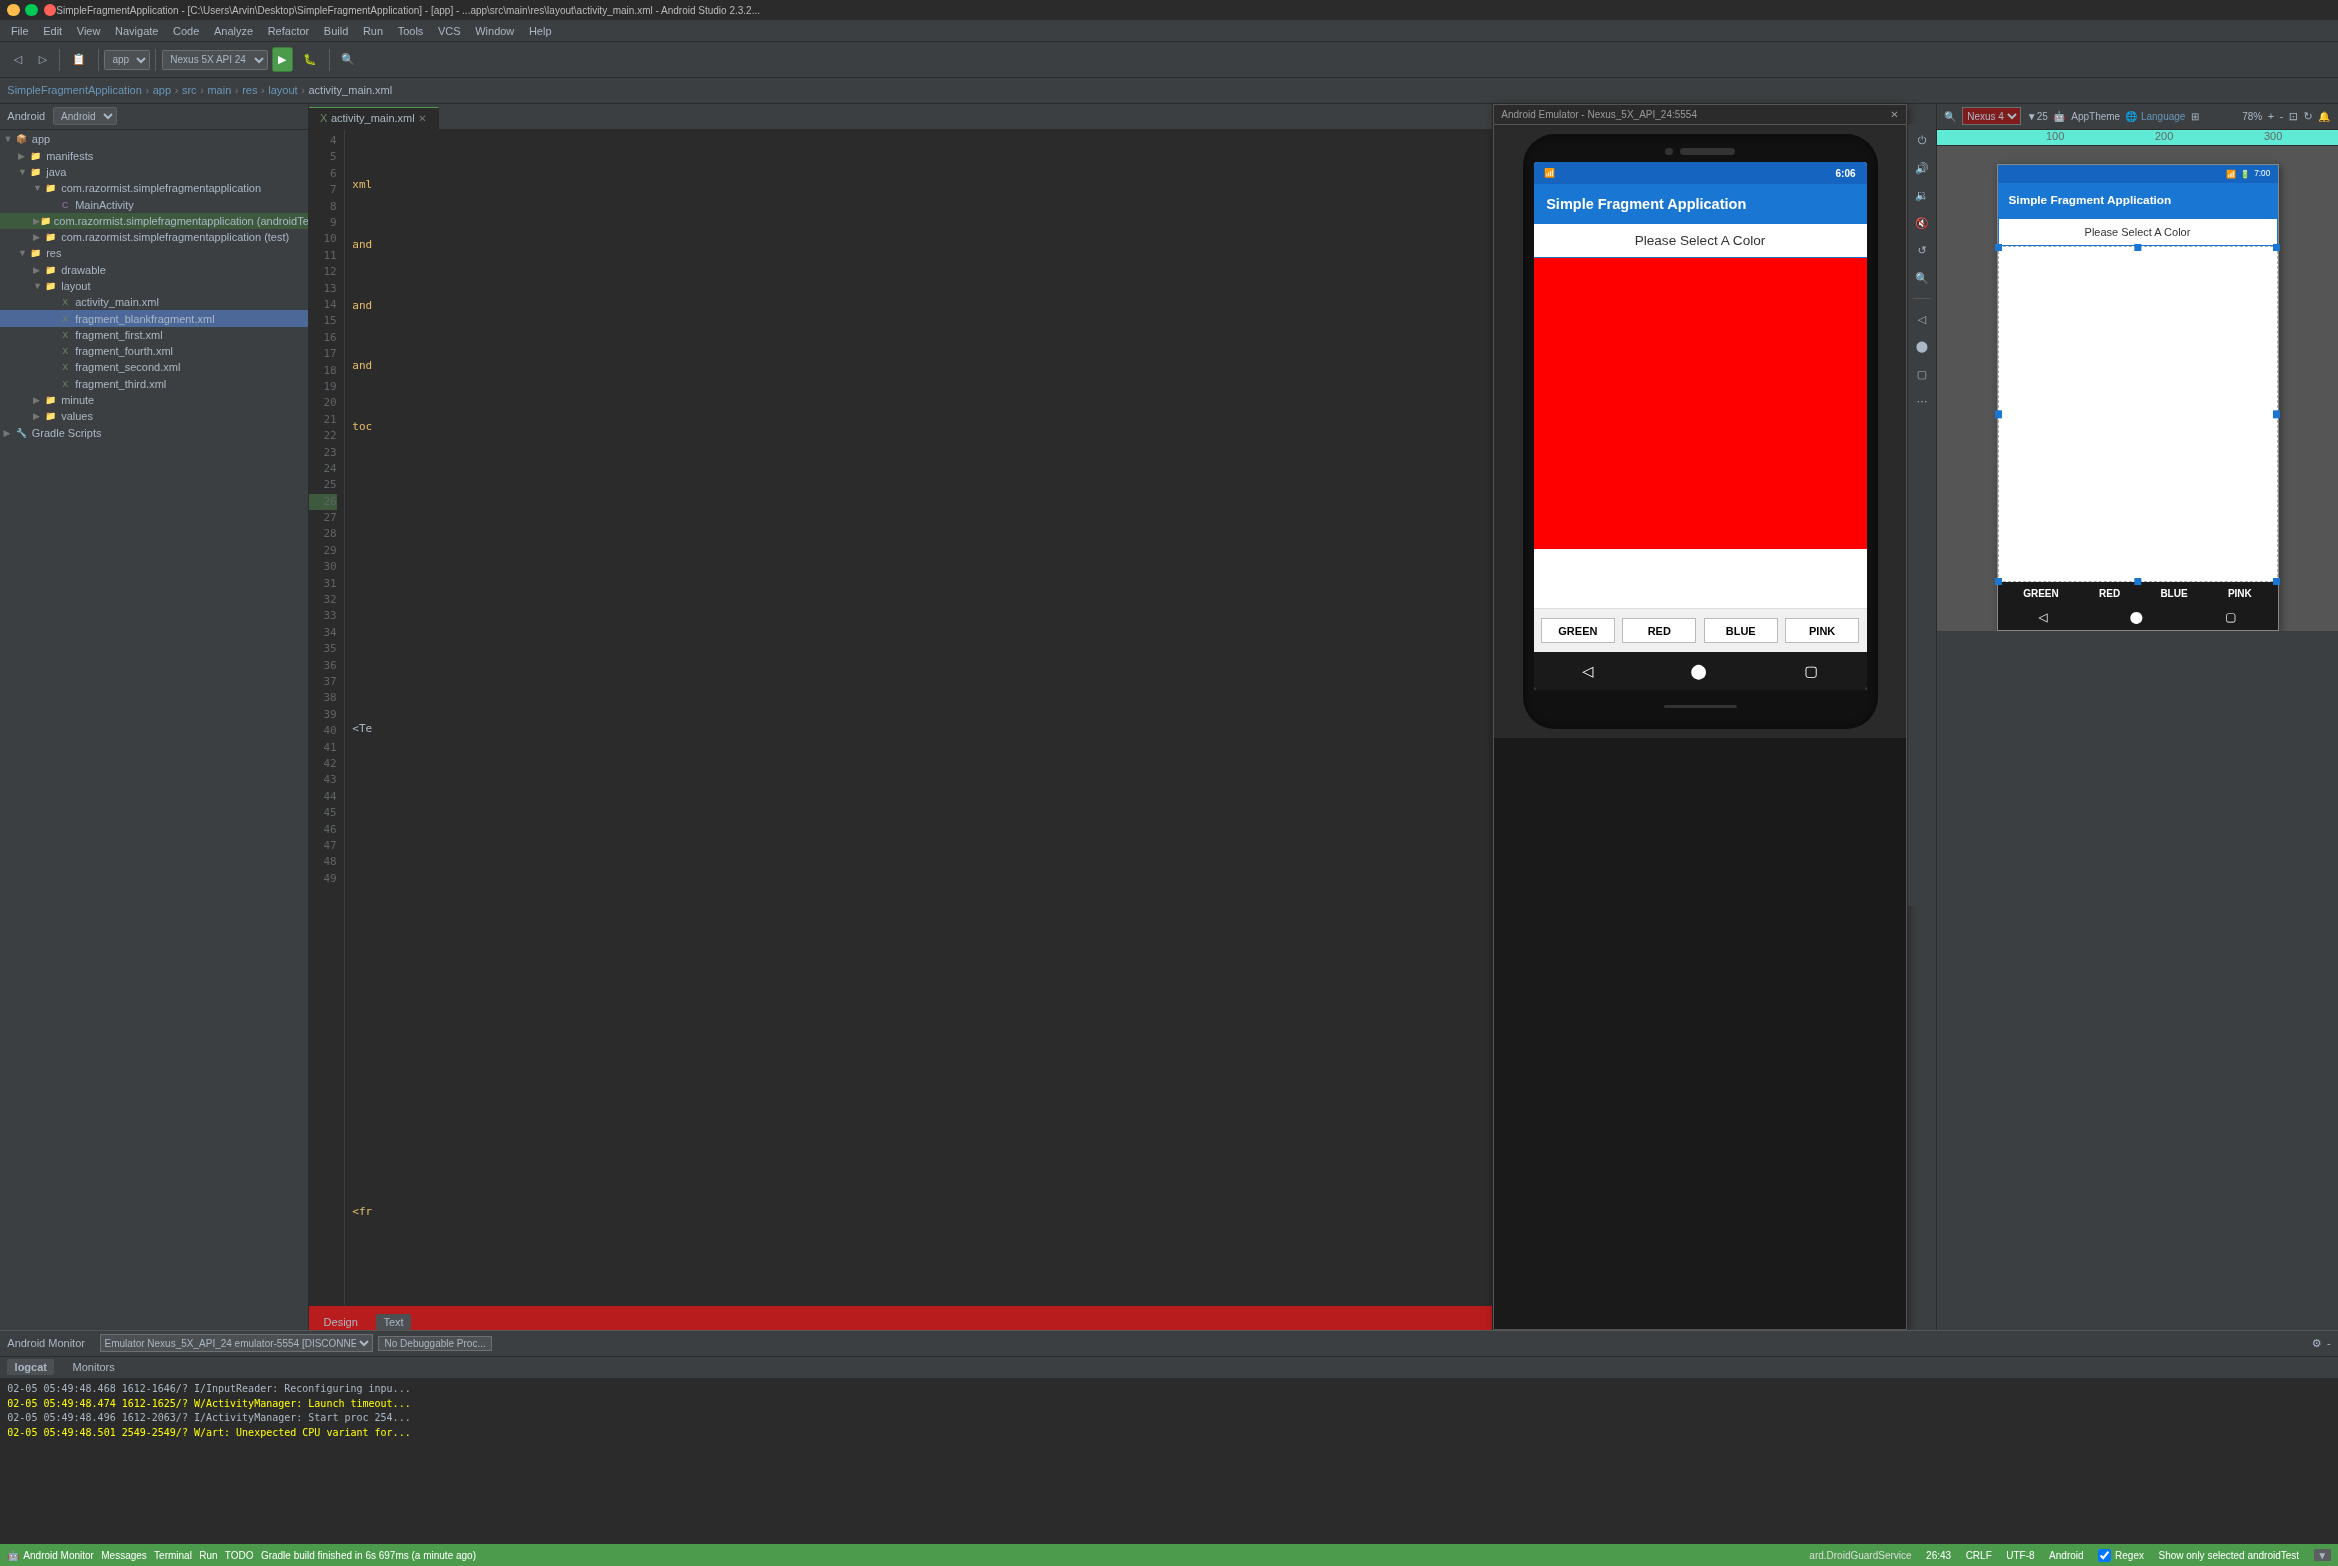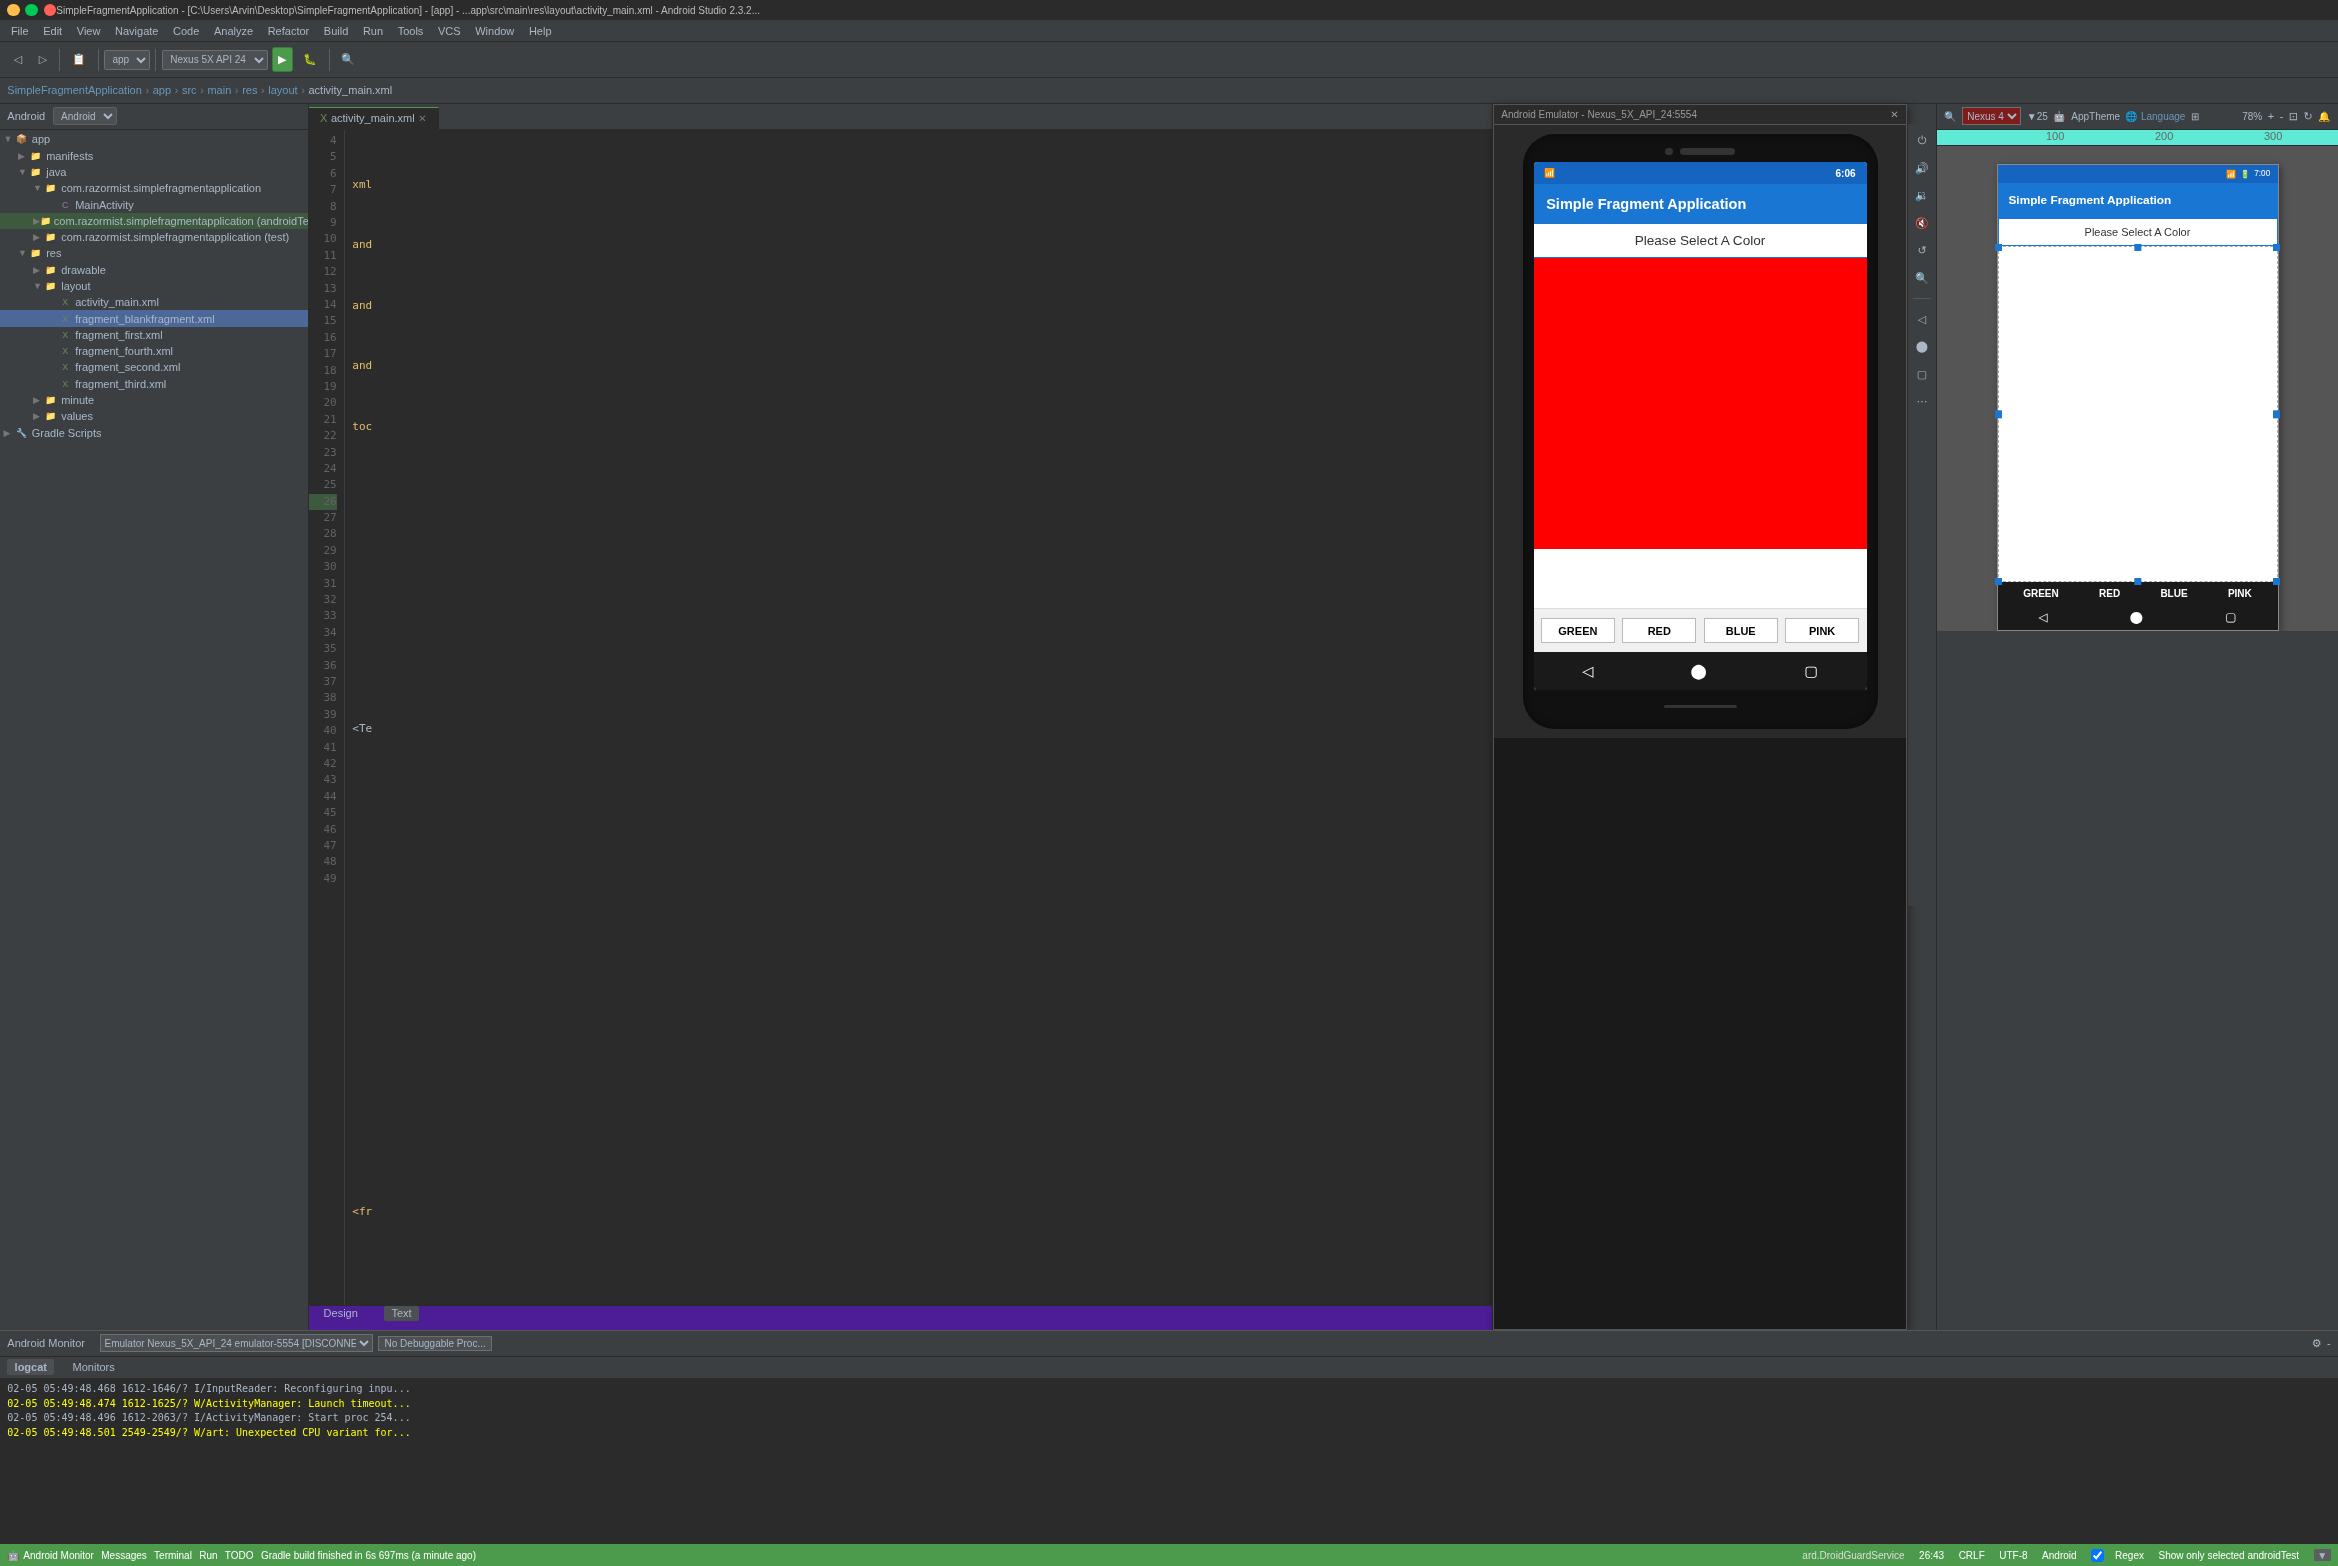--- a/index.html
+++ b/index.html
@@ -208,26 +208,26 @@
       overflow: auto;
       color: #a9b7c6;
     }
     .code-line { height: 16.4px; line-height: 16.4px; margin-top: 44px; }
     .code-line.highlighted { background: #4c5052; }
     .xml-tag { color: #e8bf6a; }
     .xml-text { color: #a9b7c6; }
 
     .editor-bottom-tabs {
       height: 25.5px;
-      background: #4c1d95;
-      display: flex;
-      align-items: flex-start;
+      background: #b91c1c;
+      display: flex;
+      align-items: flex-end;
       padding: 0 7.3px;
       border-top: 0.9px solid #2b2b2b;
-      gap: 19px;
+      gap: 11px;
     }
     .bottom-tab {
       font-size: 11px;
       color: #a9b7c6;
       cursor: pointer;
       padding: 1.8px 7.3px;
       border-radius: 1.8px;
     }
     .bottom-tab.active { background: #4c5052; }
 
@@ -839,21 +839,21 @@
   <span style="cursor:pointer;">Terminal</span>
   <span style="cursor:pointer;">Run</span>
   <span style="cursor:pointer;">TODO</span>
   <span style="font-size:10px;">Gradle build finished in 6s 697ms (a minute ago)</span>
   <div class="status-right">
     <span style="font-size:10px; color:#ddd;">ard.DroidGuardService</span>
     <span>26:43</span>
     <span>CRLF</span>
     <span>UTF-8</span>
     <span>Android</span>
-    <span style="display:flex; align-items:center; gap:11px;">
+    <span style="display:flex; align-items:center; gap:4px;">
       <input type="checkbox" checked="" style="">
       <span>Regex</span>
     </span>
     <span>Show only selected androidTest</span>
     <button style="background:#5c5f61; border:none; color:#a9b7c6; padding:0.9px 3.6px; cursor:pointer; font-size:10px;">▼</button>
   </div>
 </div>
 
 
 </body></html>

